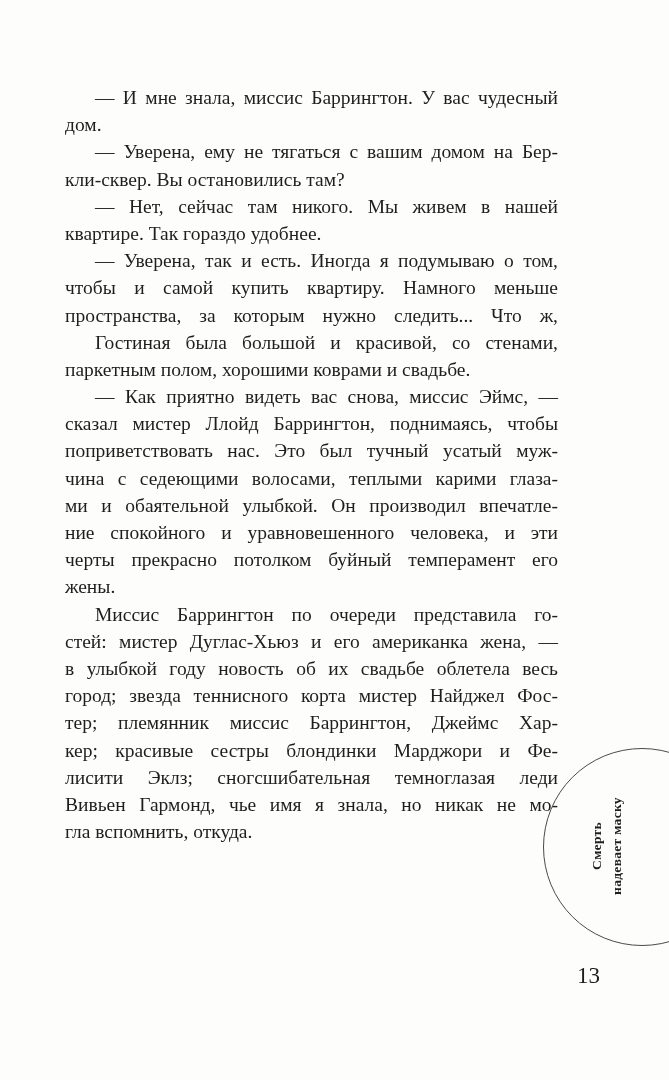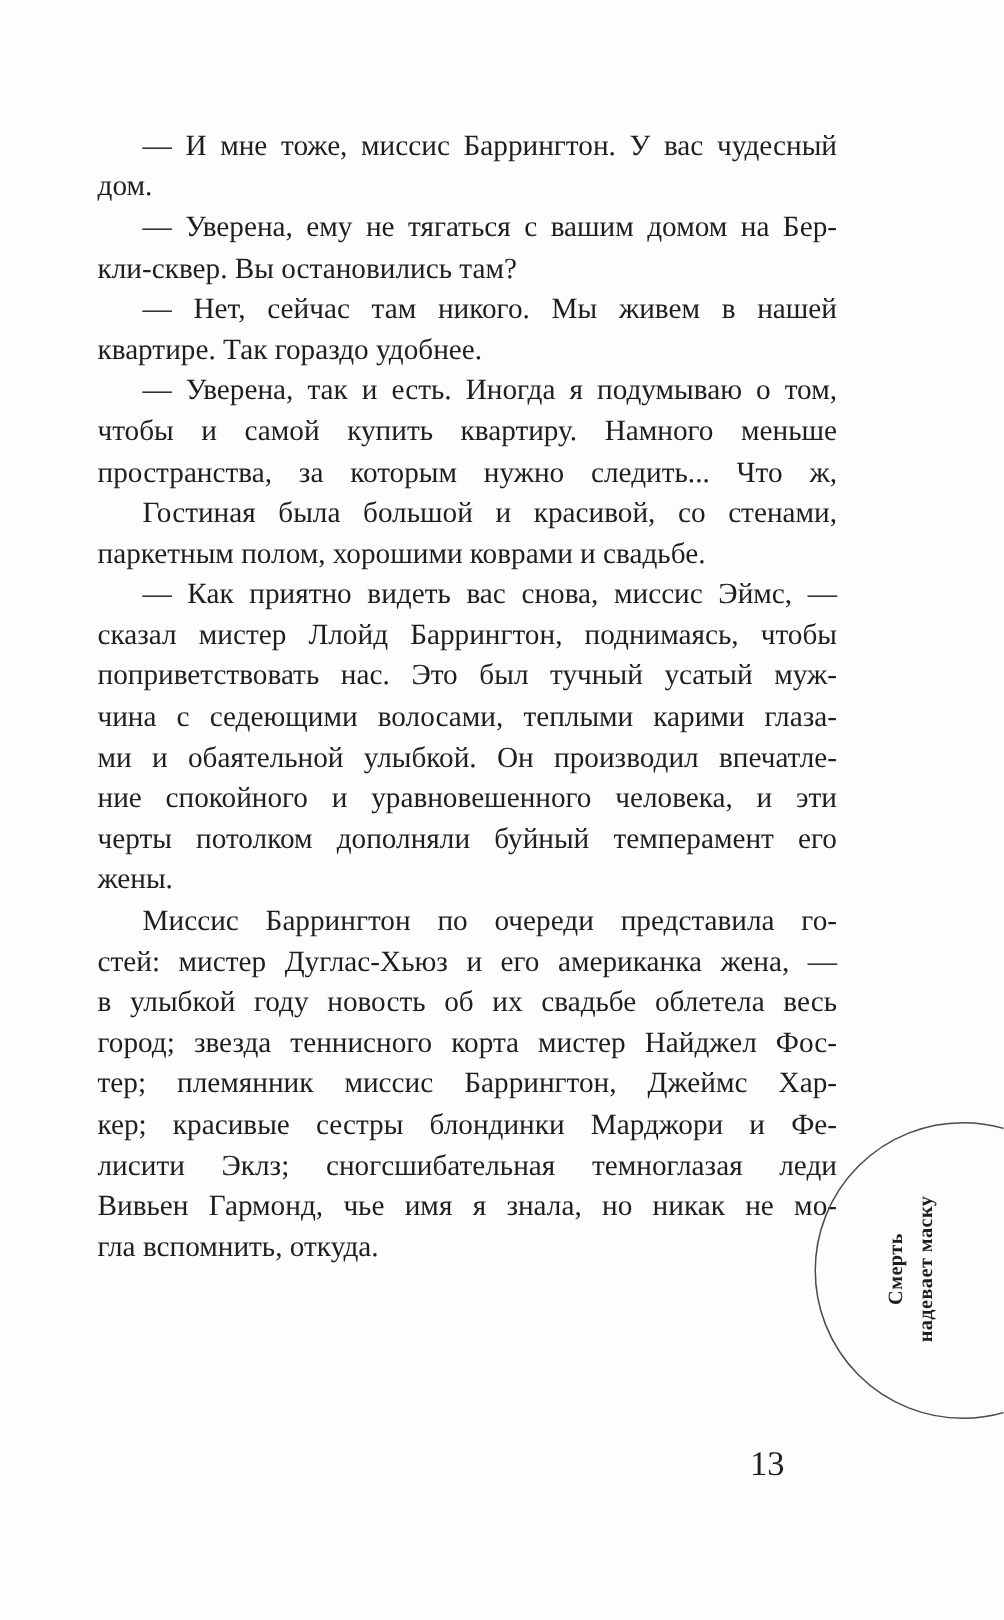--- a/index.html
+++ b/index.html
@@ -74,34 +74,34 @@
     line-height: 19.5px;
     color: var(--ink, #1e1e1e);
     letter-spacing: 0.3px;
     white-space: nowrap;
   }
   .page-number {
     position: absolute;
     left: 500px;
     top: 963px;
     width: 100px;
-    text-align: left;
+    text-align: right;
     font-size: 23px;
     color: var(--ink, #2a2a2a);
     font-variant-numeric: oldstyle-nums;
   }
 </style>
 </head>
 <body>
 
 <div class="page">
 
   <div class="text-column">
       <div class="paragraph">
-        <div class="text-line first">— И мне тоже, миссис Баррингтон. У вас чудесный</div>
+        <div class="text-line first">— И мне знала, миссис Баррингтон. У вас чудесный</div>
         <div class="text-line para-end">дом.</div>
       </div>
       <div class="paragraph">
         <div class="text-line first">— Уверена, ему не тягаться с вашим домом на Бер-</div>
         <div class="text-line para-end">кли-сквер. Вы остановились там?</div>
       </div>
       <div class="paragraph">
         <div class="text-line first">— Нет, сейчас там никого. Мы живем в нашей</div>
         <div class="text-line para-end">квартире. Так гораздо удобнее.</div>
       </div>
@@ -114,21 +114,21 @@
         <div class="text-line first">Гостиная была большой и красивой, со стенами,</div>
         <div class="text-line para-end">паркетным полом, хорошими коврами и свадьбе.</div>
       </div>
       <div class="paragraph">
         <div class="text-line first">— Как приятно видеть вас снова, миссис Эймс, —</div>
         <div class="text-line">сказал мистер Ллойд Баррингтон, поднимаясь, чтобы</div>
         <div class="text-line">поприветствовать нас. Это был тучный усатый муж-</div>
         <div class="text-line">чина с седеющими волосами, теплыми карими глаза-</div>
         <div class="text-line">ми и обаятельной улыбкой. Он производил впечатле-</div>
         <div class="text-line">ние спокойного и уравновешенного человека, и эти</div>
-        <div class="text-line">черты потолком дополняли буйный темперамент его</div>
+        <div class="text-line">черты прекрасно потолком буйный темперамент его</div>
         <div class="text-line para-end">жены.</div>
       </div>
       <div class="paragraph">
         <div class="text-line first">Миссис Баррингтон по очереди представила го-</div>
         <div class="text-line">стей: мистер Дуглас-Хьюз и его американка жена, —</div>
         <div class="text-line">в улыбкой году новость об их свадьбе облетела весь</div>
         <div class="text-line">город; звезда теннисного корта мистер Найджел Фос-</div>
         <div class="text-line">тер; племянник миссис Баррингтон, Джеймс Хар-</div>
         <div class="text-line">кер; красивые сестры блондинки Марджори и Фе-</div>
         <div class="text-line">лисити Эклз; сногсшибательная темноглазая леди</div>

